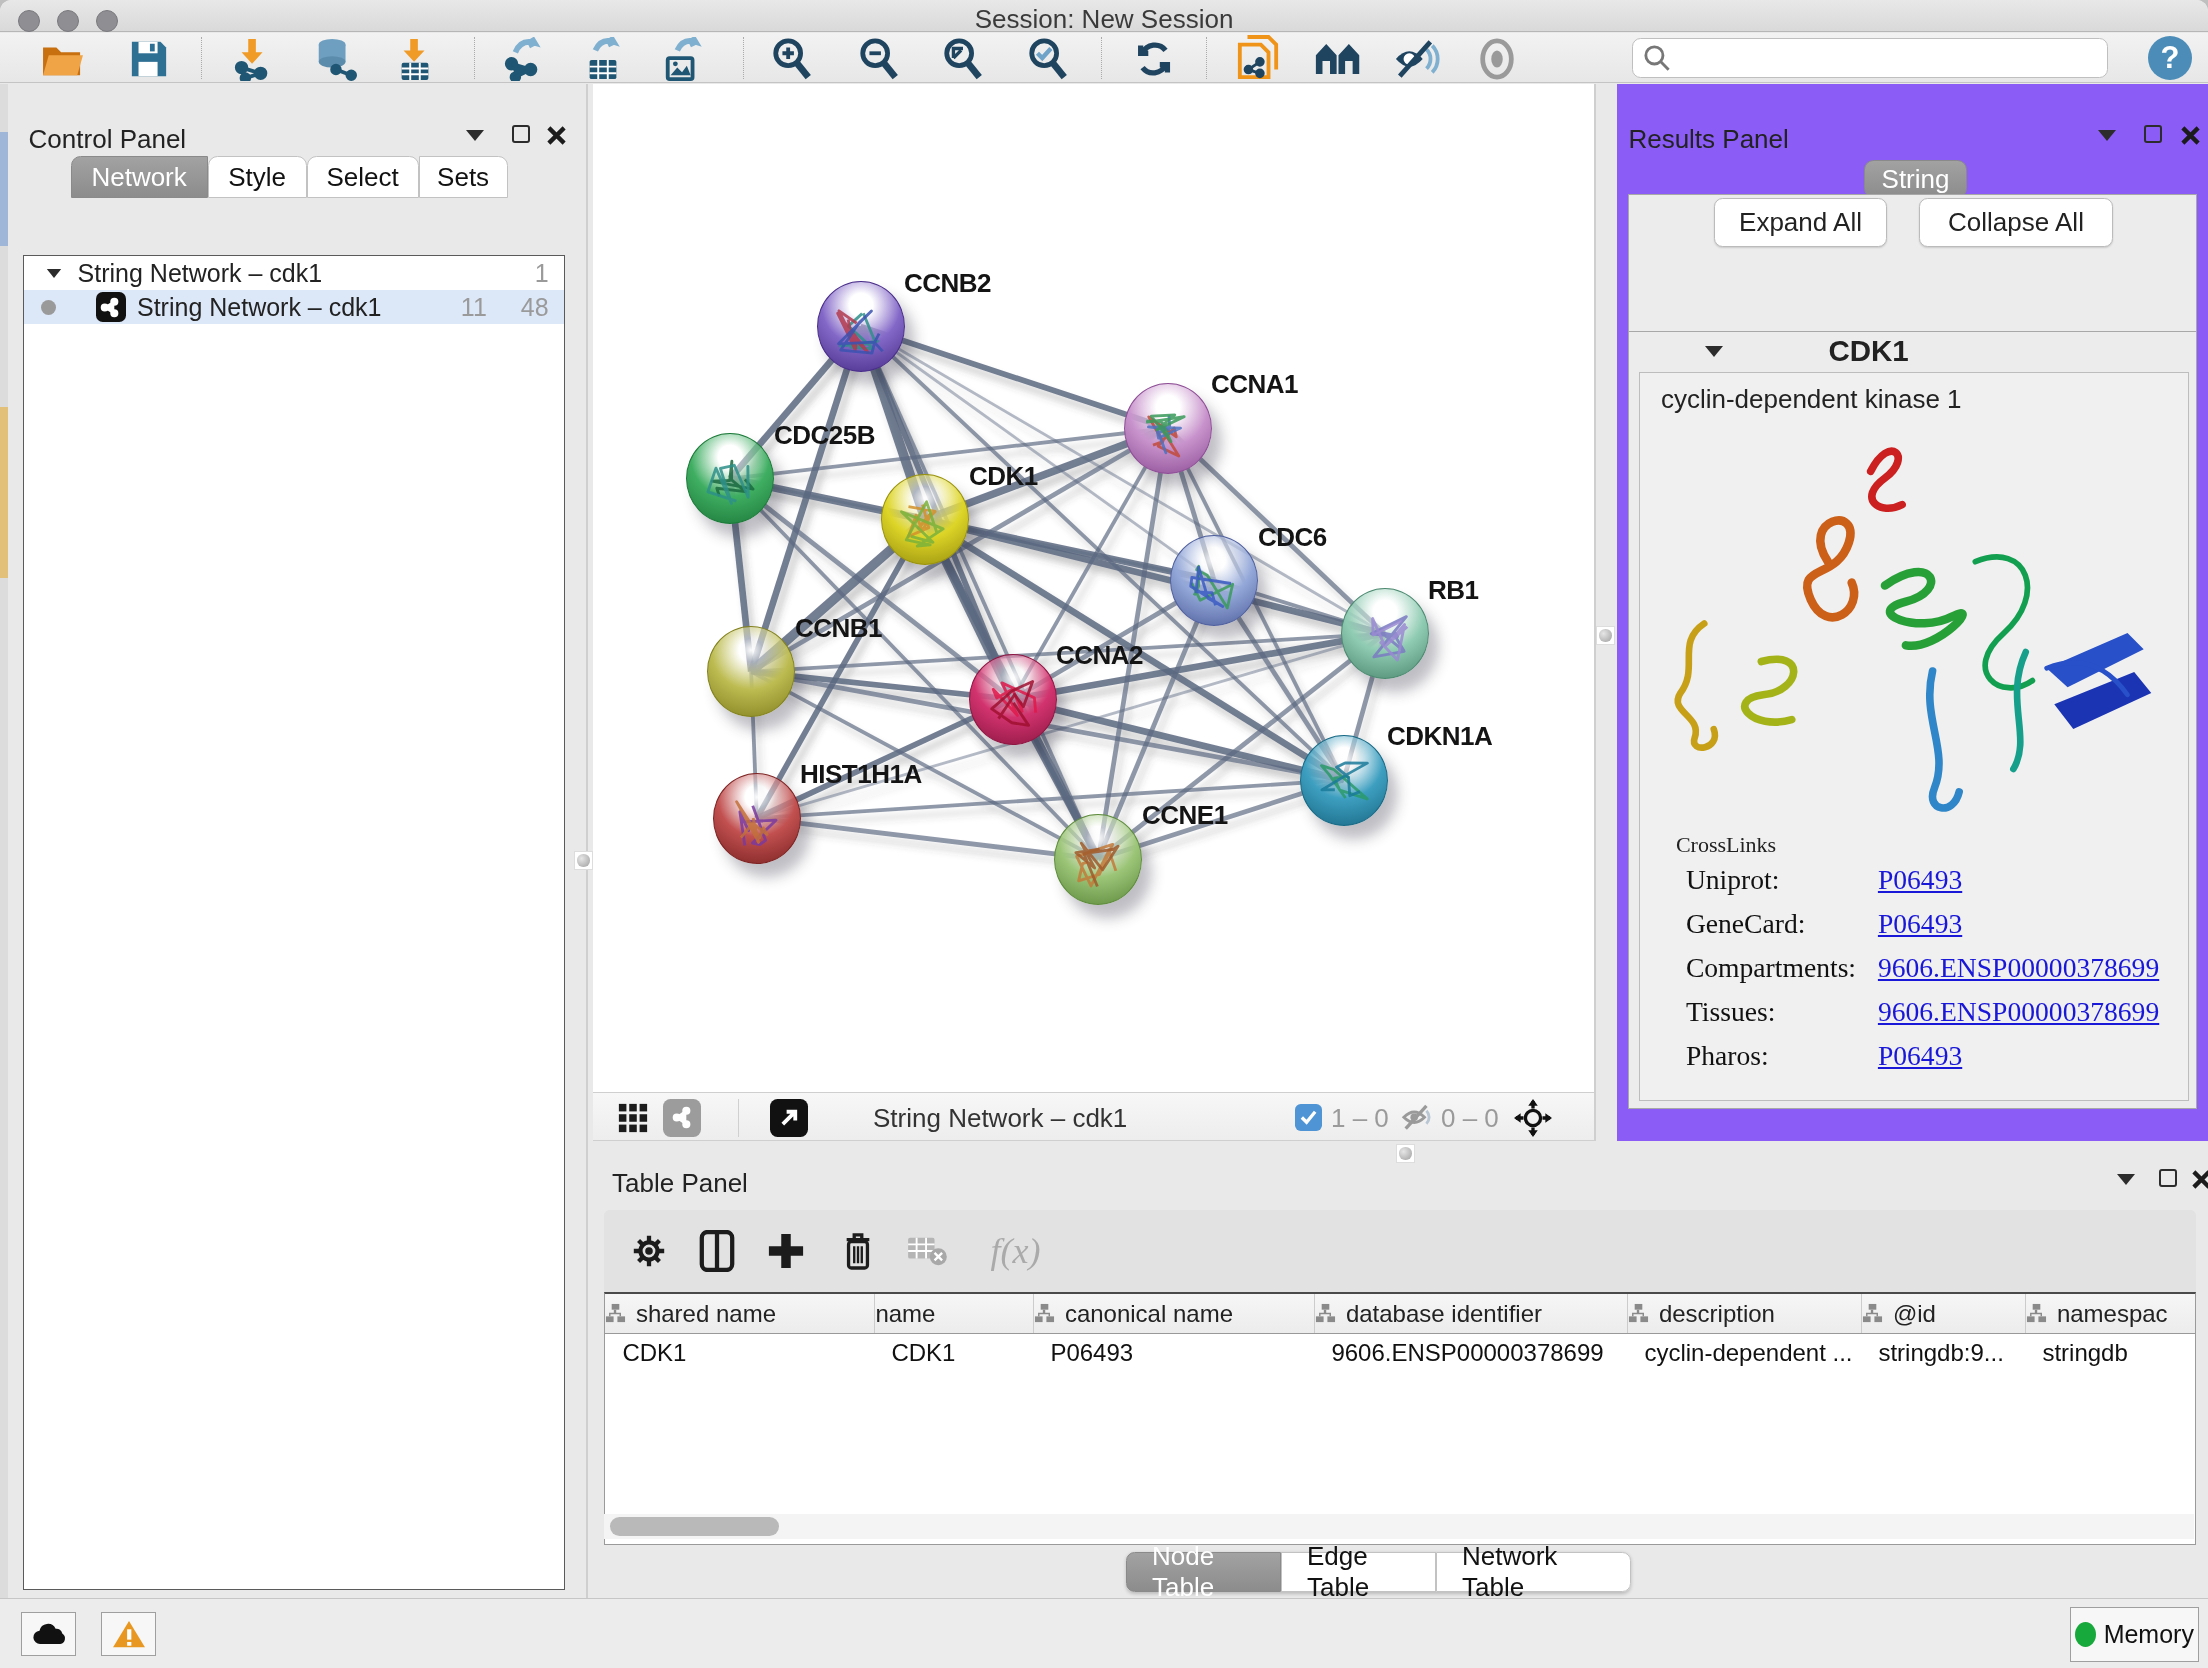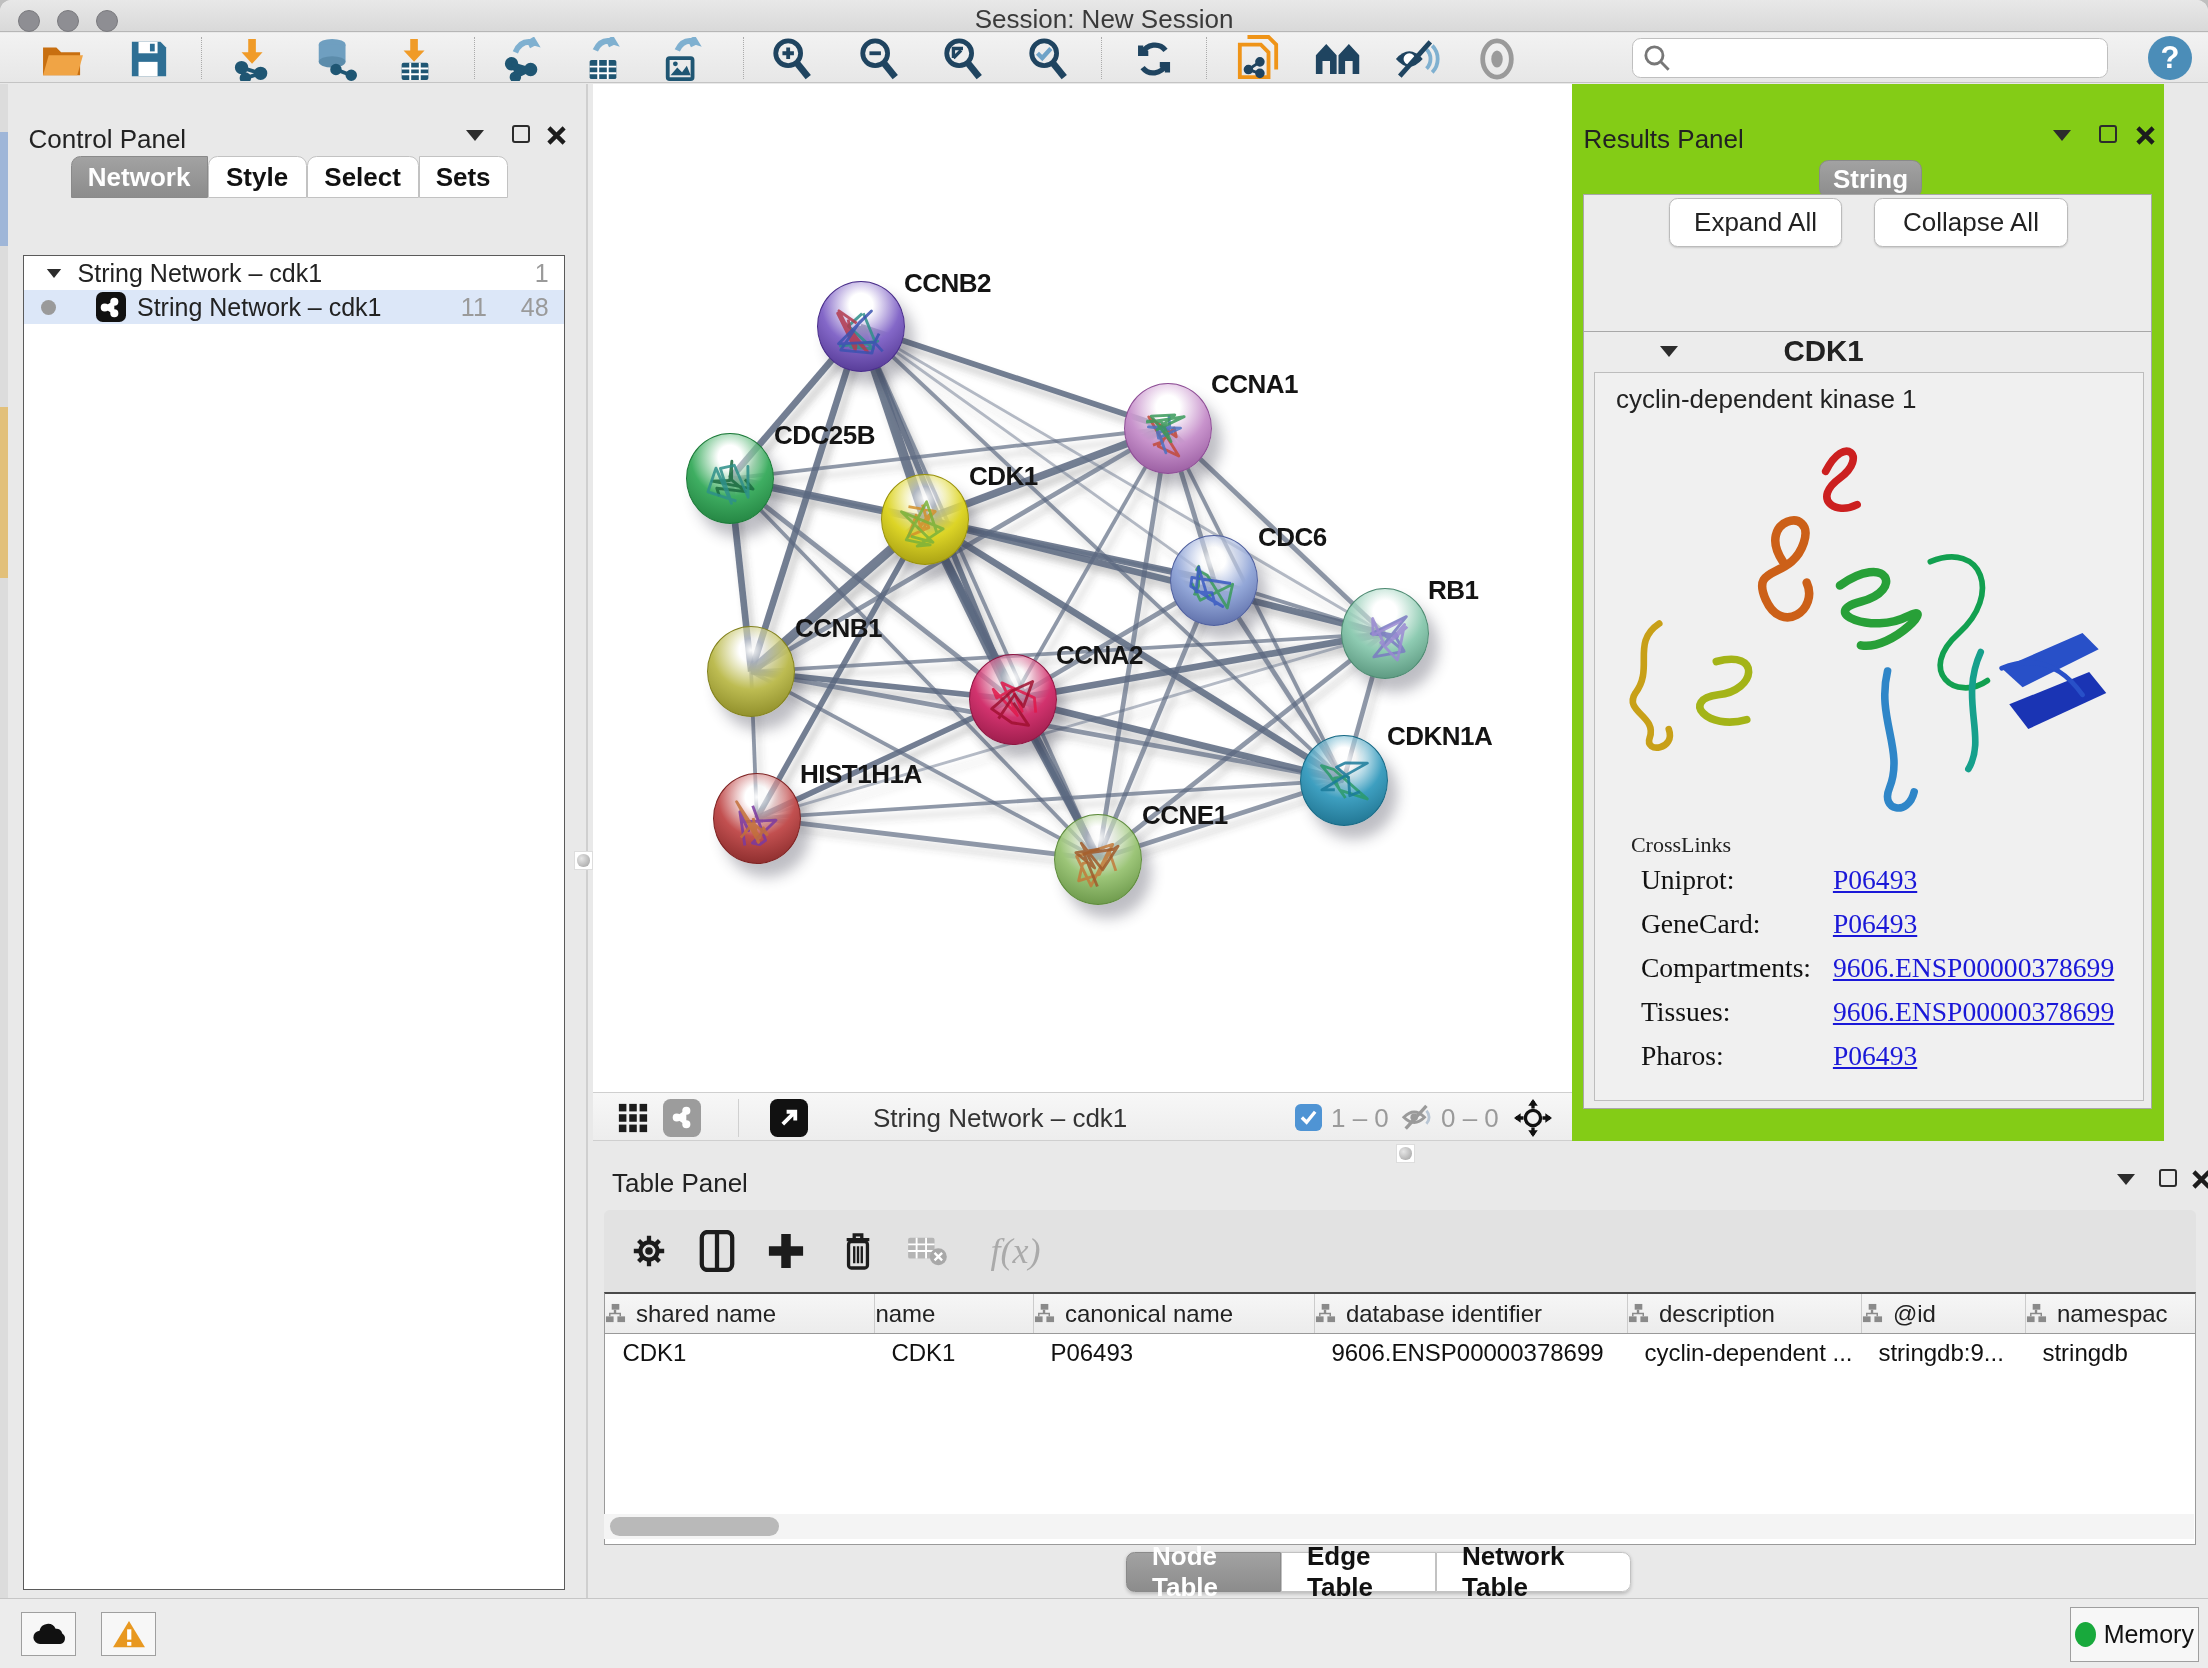--- a/index.html
+++ b/index.html
@@ -23,21 +23,21 @@
   .tsep{position:absolute;top:3.8px;width:0;height:42px;border-left:1.9px dotted #aaa;}
   .searchbox{position:absolute;left:1632px;top:4.8px;width:476px;height:40px;
     background:#fff;border:1.9px solid #bfbfbf;border-radius:8.6px;display:flex;align-items:center;padding-left:9.5px;}
   .help{position:absolute;left:2148px;top:2.9px;width:44px;height:44px;border-radius:50%;
     background:#4b8db8;color:#fff;font-size:31px;font-weight:bold;text-align:center;line-height:44px;}
   
   .panel-title{font-size:26px;color:#222;}
   .tri-down{width:0;height:0;border-left:9.5px solid transparent;border-right:9.5px solid transparent;border-top:11.4px solid #2c2c2c;display:inline-block;}
   .sq-icon{width:18px;height:18px;border:2.9px solid #2c2c2c;border-radius:2.9px;display:inline-block;}
   .tab{height:42px;padding:12px 25px;background:#fff;border:1px solid #c2c2c2;
-    display:flex;align-items:center;justify-content:center;font-size:26px;color:#111;font-weight:bold;}
+    display:flex;align-items:center;justify-content:center;font-size:26px;color:#111;}
   .tab.sel{background:linear-gradient(#a2a2a2,#8c8c8c);color:#fff;border-color:#8a8a8a;}
   
   #control-panel{position:absolute;left:7.6px;top:84px;width:563px;height:1514px;background:#e9e9e9;}
   #cp-head{position:absolute;left:0;top:38px;width:100%;height:34px;}
   #cp-tabs{position:absolute;left:63px;top:72px;display:flex;}
   #cp-tabs .tab{border-radius:9.5px 9.5px 0 0;}
   #cp-sub{position:absolute;left:13.3px;top:126px;width:538px;height:42px;display:flex;align-items:center;}
   #cp-box{position:absolute;left:15px;top:171px;width:542px;height:1335px;background:#fff;border:1.9px solid #5a5a5a;}
   .tree-row{display:flex;align-items:center;height:34px;font-size:25px;}
   .tree-row.sel{background:#dce7f8;}
@@ -51,21 +51,21 @@
   #network-canvas{position:absolute;left:593px;top:84px;width:1001px;height:1008px;background:#fff;overflow:hidden;}
   .net-node{position:absolute;width:88px;height:91px;border-radius:50%;z-index:2;}
   .net-label{position:absolute;z-index:3;font-size:26px;font-weight:600;color:#141414;letter-spacing:-0.5px;white-space:nowrap;}
   #network-bar{position:absolute;left:593px;top:1092px;width:1001px;height:49px;
     background:linear-gradient(#f7f7f7,#ededed);border-top:1px solid #cfcfcf;border-bottom:1px solid #cfcfcf;}
   .nb-ico{position:absolute;top:5.7px;width:38px;height:38px;display:flex;align-items:center;justify-content:center;}
   .nb-sep{position:absolute;top:5.7px;height:38px;border-left:1px solid #d0d0d0;}
   .nb-txt{position:absolute;top:9.5px;font-size:26px;color:#333;}
   .nb-cnt{position:absolute;top:9.5px;font-size:26px;color:#9a9a9a;}
   
-  #results-panel{position:absolute;left:1572px;top:84px;width:592px;height:1058px;background:#84cc16;}
+  #results-panel{position:absolute;left:1617px;top:84px;width:592px;height:1058px;background:#8b5cf6;}
   #rp-head{position:absolute;left:0;top:38px;width:100%;height:34px;}
   #rp-tab{position:absolute;left:247px;top:76px;}
   #rp-box1{position:absolute;left:11.4px;top:110px;width:569px;height:221px;background:#ececec;border:1px solid #a8a8a8;}
   .rp-btn{position:absolute;top:114px;height:49px;background:#fff;border:1px solid #bbb;border-radius:8.6px;
     font-size:26px;display:flex;align-items:center;justify-content:center;box-shadow:0 1px 1.9px rgba(0,0,0,.15);}
   #rp-box2{position:absolute;left:11.4px;top:247px;width:569px;height:778px;background:#ececec;border:1px solid #a8a8a8;}
   #rp-cdk1row{position:absolute;left:0;top:0;width:100%;height:38px;display:flex;align-items:center;}
   #rp-inner{position:absolute;left:9.5px;top:40px;width:550px;height:729px;background:#f0f0f0;border:1px solid #bdbdbd;}
   .serif{font-family:"Liberation Serif","DejaVu Serif",serif;}
   .xl-row{display:flex;height:44px;align-items:center;font-size:27.6px;}

